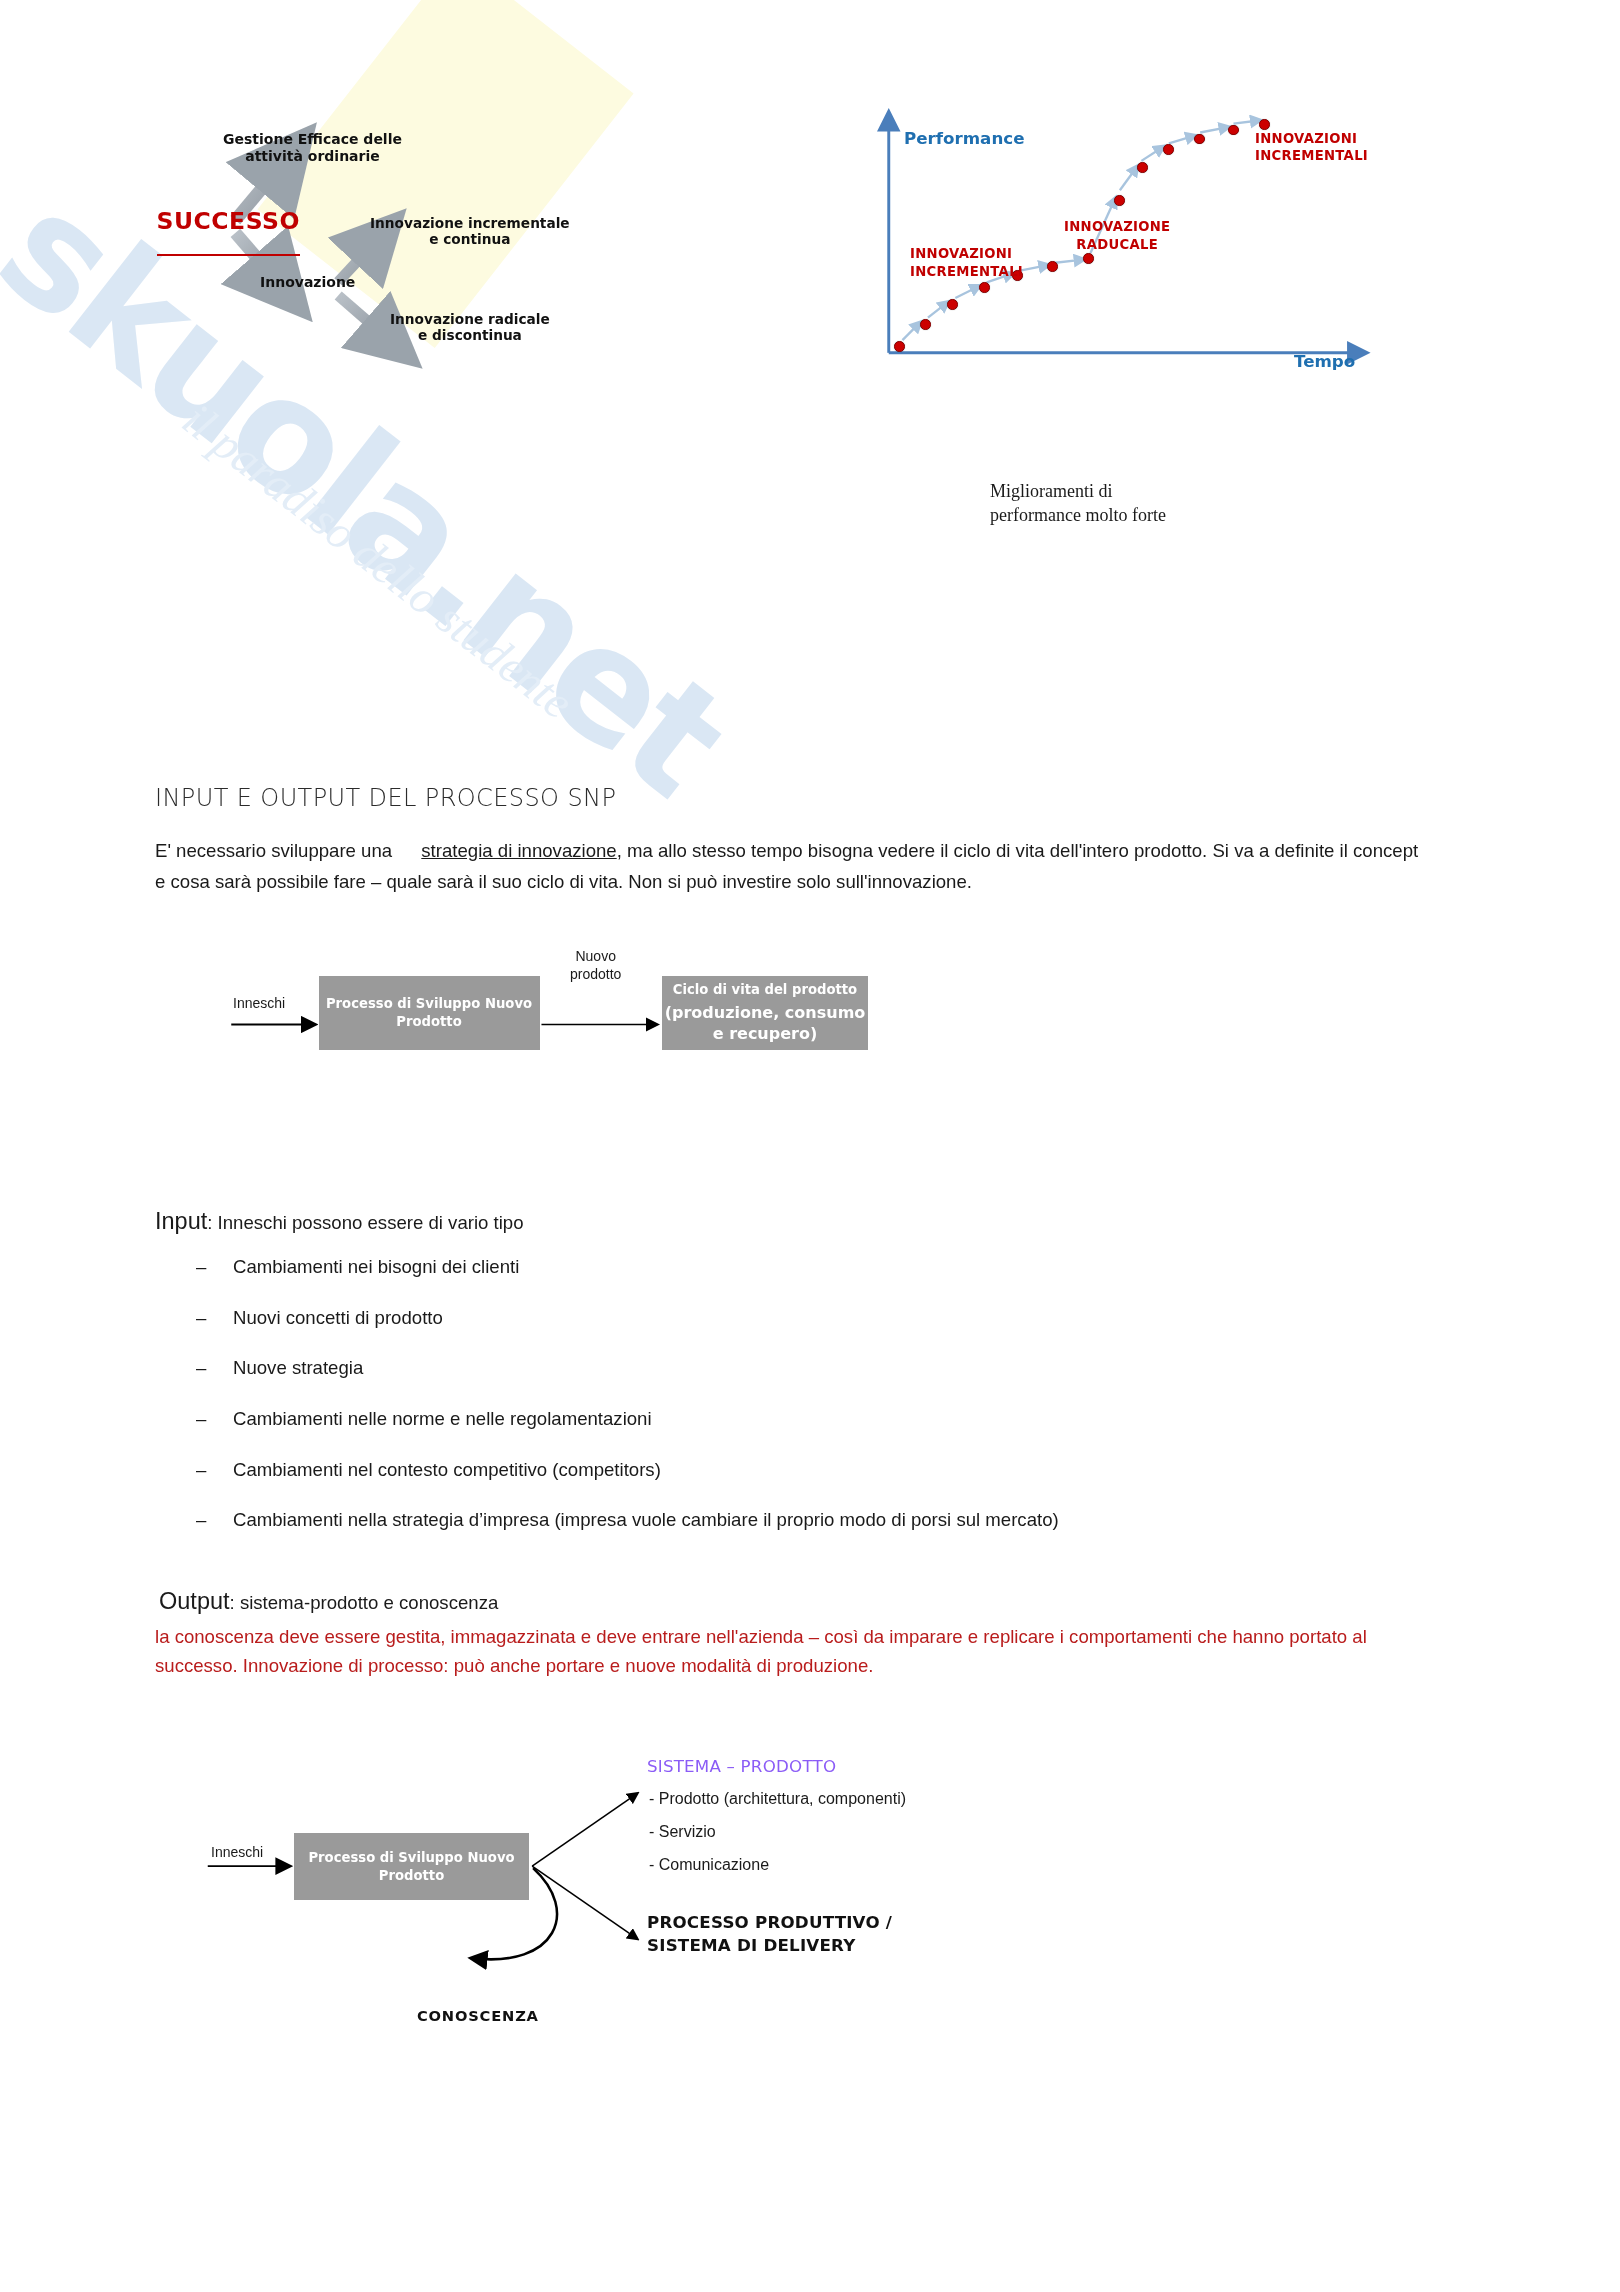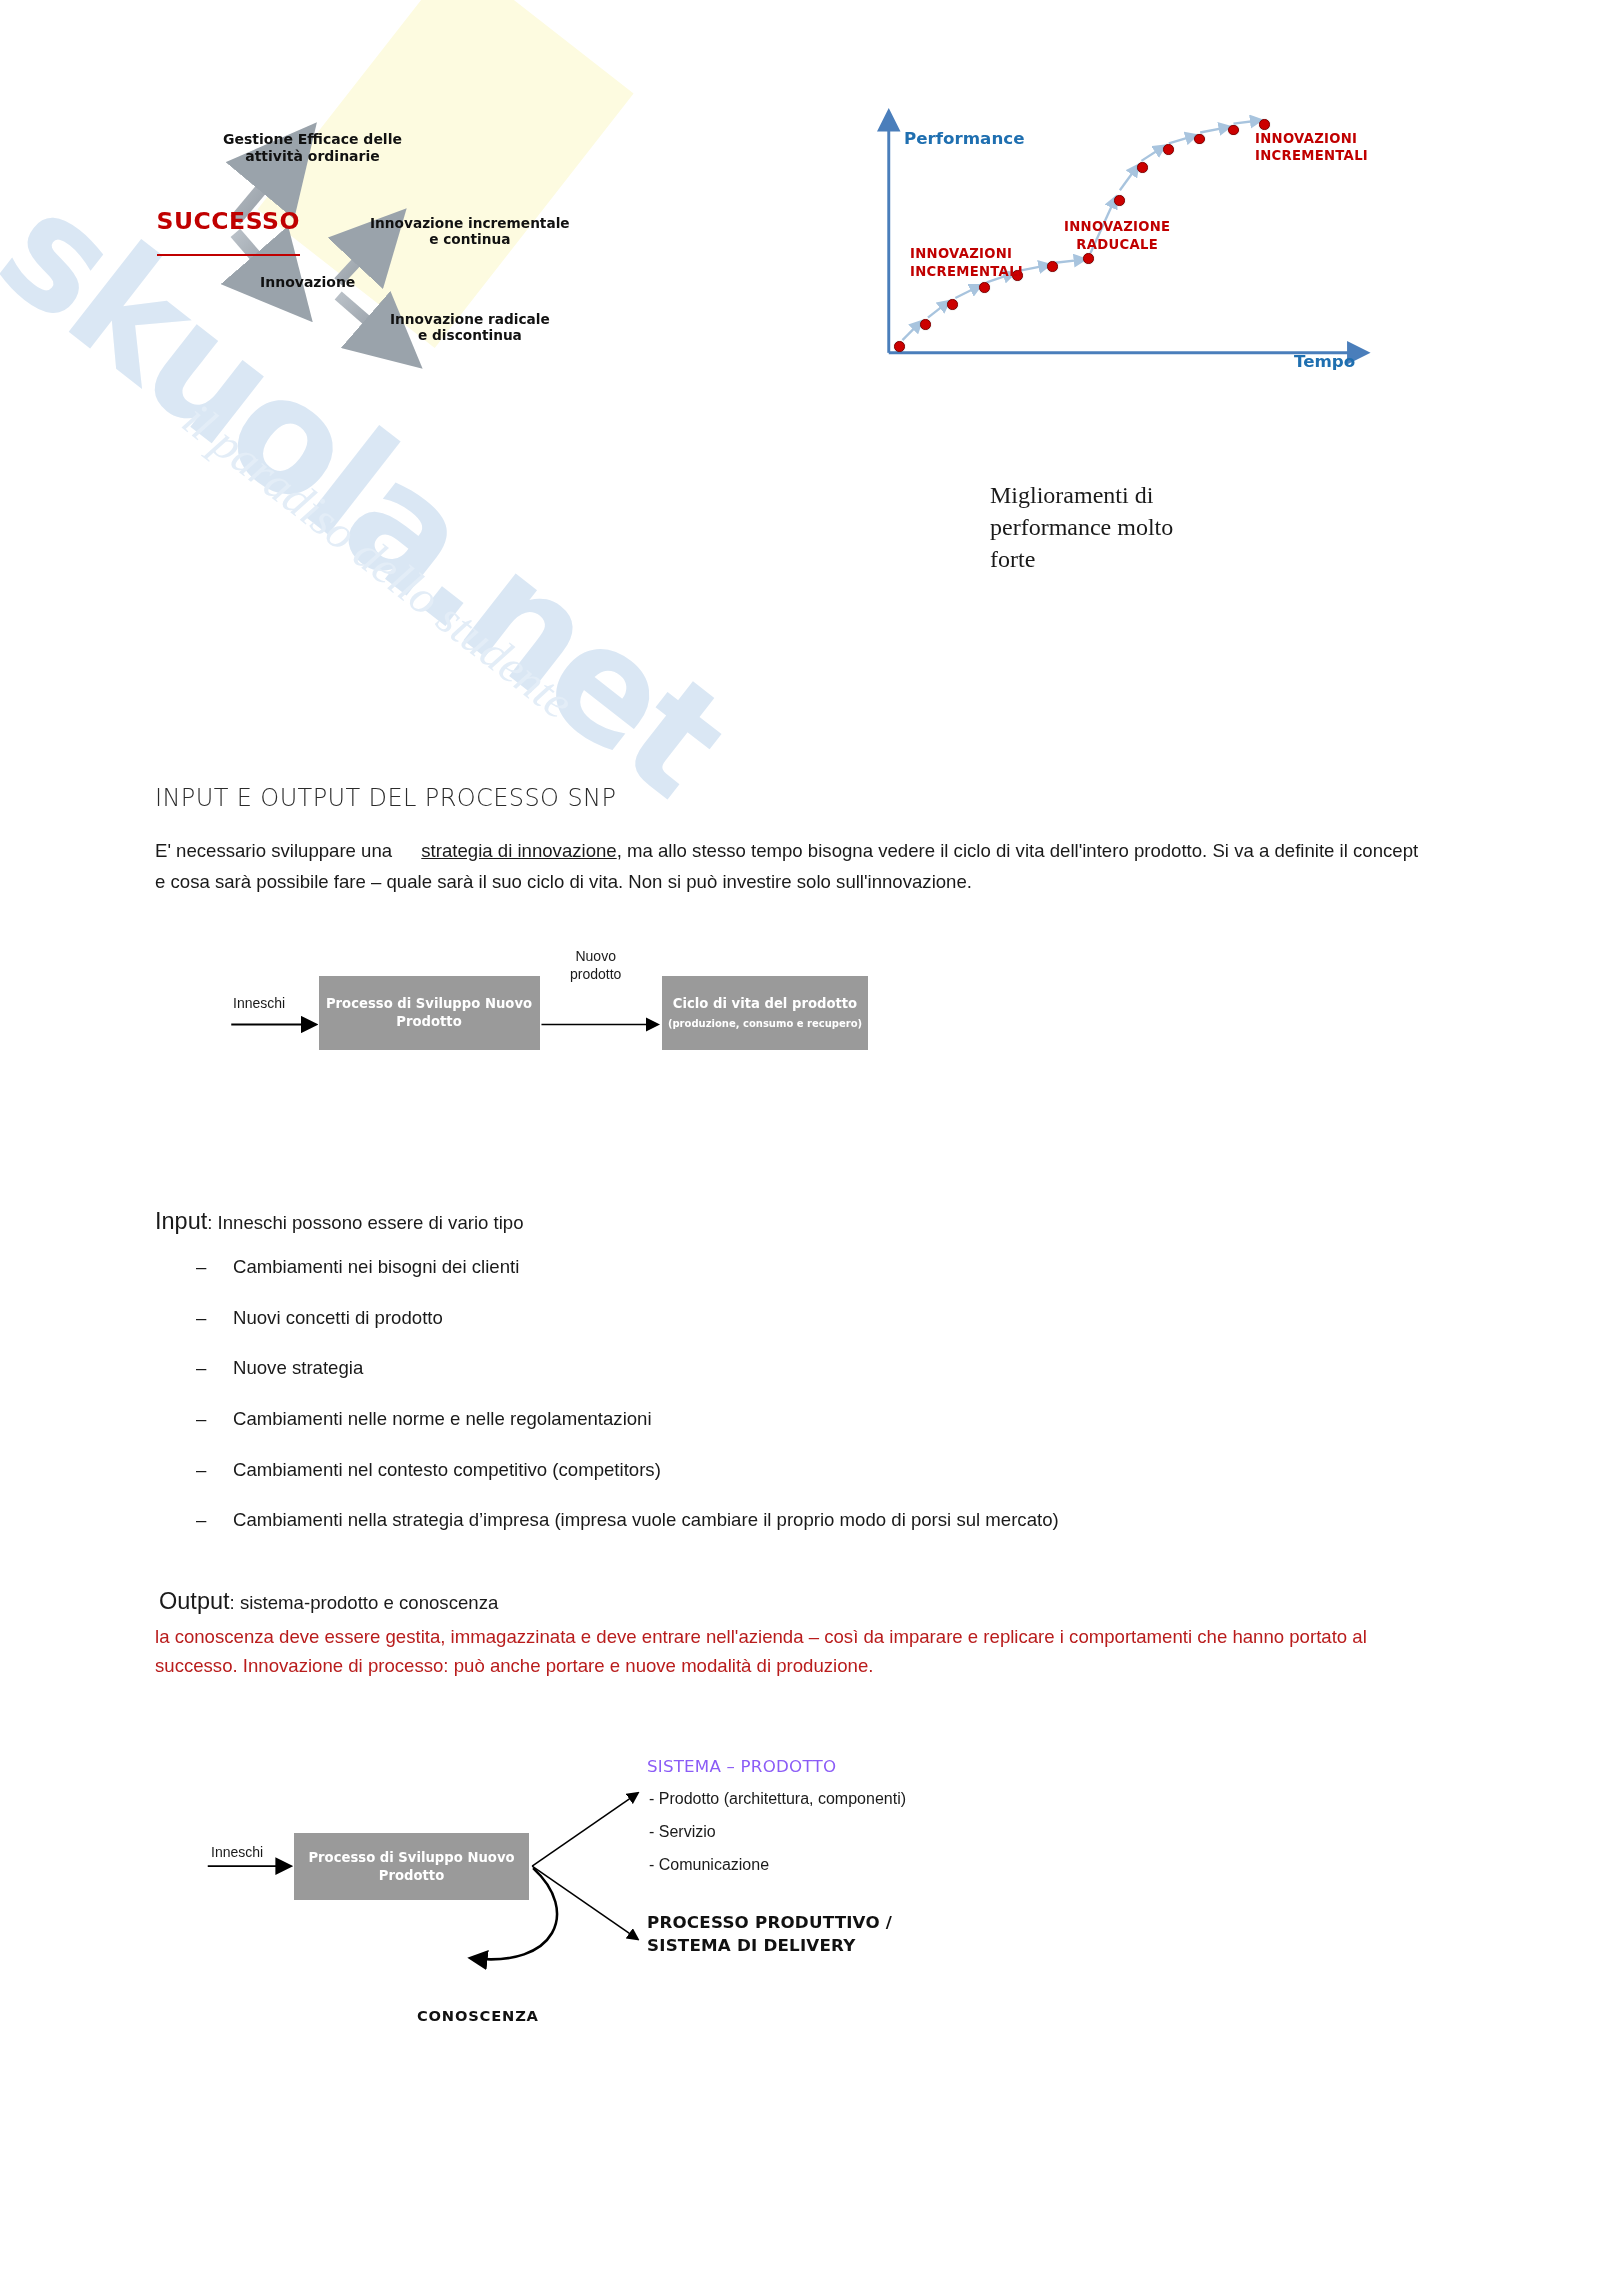--- a/index.html
+++ b/index.html
@@ -113,21 +113,21 @@
     width:8.8px; height:8.8px;
     border-radius:50%;
     background:#cc0000;
     border:1px solid #8a0000;
     box-shadow:0 0 1px rgba(0,0,0,.4);
   }
   #scurve-note {
     position:absolute; left:990px; top:480px;
     width:196px;
     font-family:"Liberation Serif", serif;
-    font-size:24px;
+    font-size:18px;
     line-height:1.33;
     color:#1a1a1a;
     z-index:3;
   }
 
   
   #sec-heading {
     position:absolute; left:155px; top:784px;
     font-size:24px;
     color:#2b2b2b;
@@ -154,21 +154,21 @@
     color:#fff;
     font-weight:bold;
     font-family:"DejaVu Sans", sans-serif;
     display:flex; flex-direction:column;
     align-items:center; justify-content:center;
     text-align:center;
     line-height:1.3;
   }
   #f1-box1 { left:24.5px;  top:19.6px; width:221px; height:74px; font-size:13.2px; }
   #f1-box2 { left:368px; top:19.6px; width:206px; height:74px; font-size:13.2px; }
-  #f1-box2 .sub { font-size:10px; margin-top:5px; }
+  #f1-box2 .sub { font-size:16px; margin-top:5px; }
   .small-lbl {
     position:absolute;
     font-size:14px;
     color:#1a1a1a;
     text-align:center;
     line-height:1.25;
     font-family:"Liberation Sans", sans-serif;
     white-space:nowrap;
   }
   #f1-inneschi { left:-61px; top:39px; }

